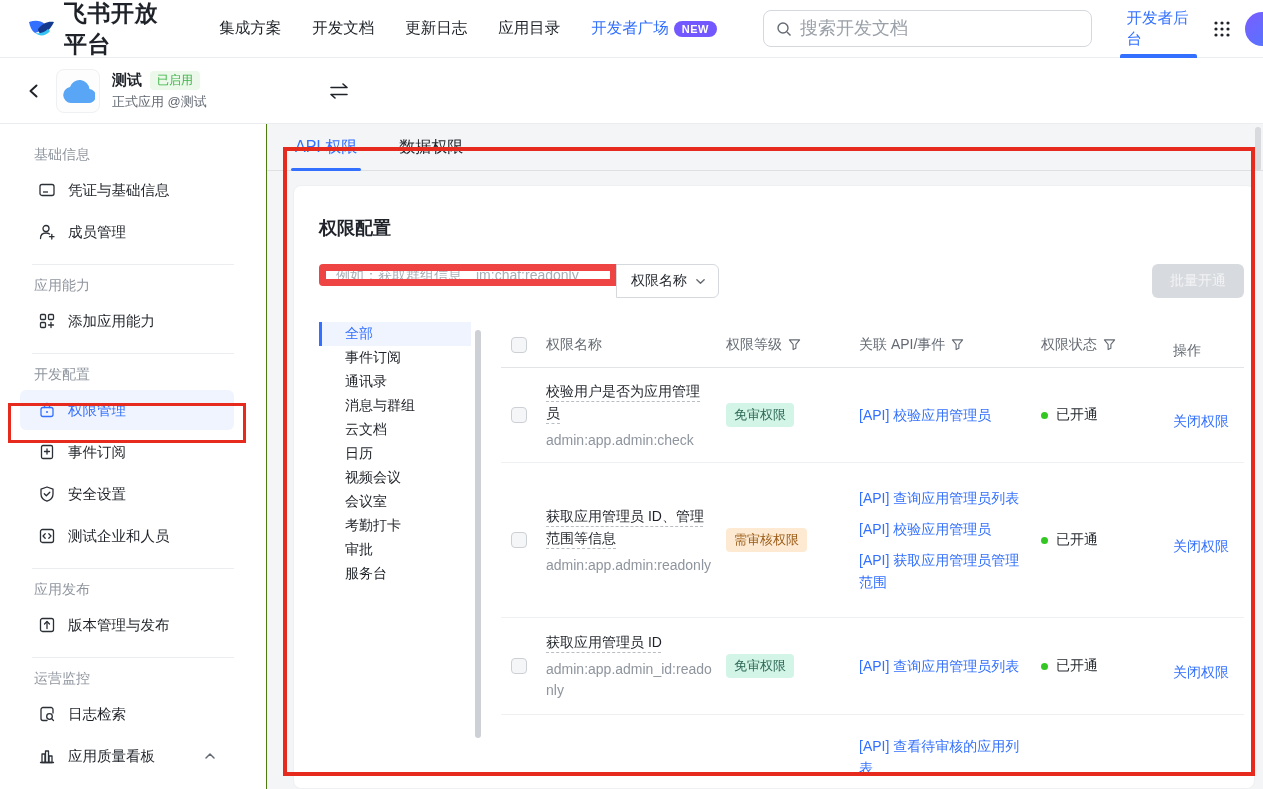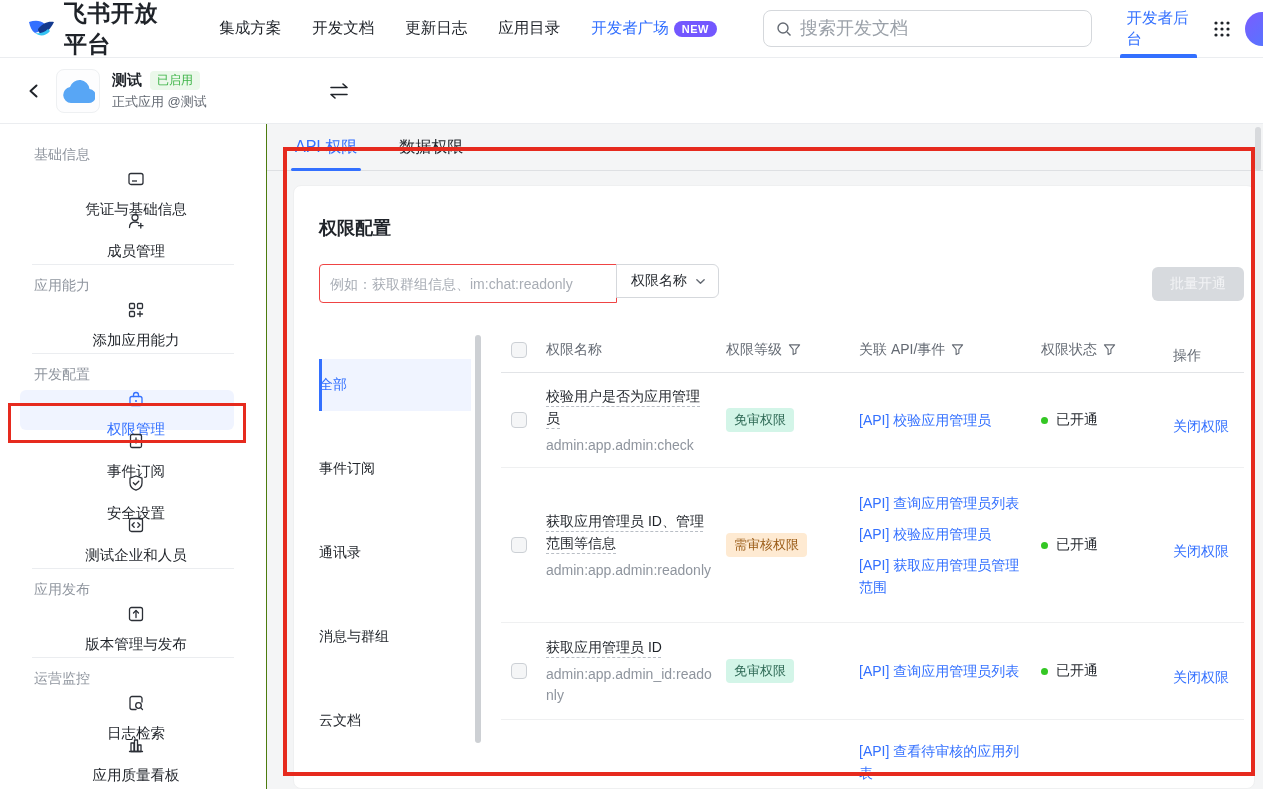--- a/index.html
+++ b/index.html
@@ -44,21 +44,21 @@
   .swap-icon { margin-left:122px; cursor:pointer; display:flex; }
 
   
   .body-row { display:flex; height:665px; }
 
   
   .sidebar { width:267px; flex:none; border-right:1px solid #4d7c0f; padding:20px 12px 0;
     overflow:hidden; }
   .sec-title { font-size:14px; color:#8f959e; padding:0 0 4px 22px; margin-top:2px; }
   .side-item { height:40px; display:flex; align-items:center; gap:12px; margin:2px 20px 2px 8px;
-    padding-left:18px; border-radius:6px; font-size:14.5px; color:#1f2329; cursor:pointer;flex-direction:column; }
+    padding-left:18px; border-radius:6px; font-size:14.5px; color:#1f2329; cursor:pointer; }
   .side-item svg { flex:none; }
   .side-item.active { background:#f0f4ff; color:#3370ff; }
   .side-divider { height:1px; background:#ebedf0; margin:12px 20px; }
   .collapse-caret { margin-left:auto; margin-right:18px; color:#646a73; display:flex; }
 
   
   .main { flex:1; background:#f4f5f6; position:relative; overflow:hidden; }
   .tabbar { height:47px; display:flex; align-items:flex-end; gap:34px; padding-left:24px;
     border-bottom:1px solid #dee0e3; background:#f4f5f6; }
   .tab { font-size:16px; color:#1f2329; padding:0 4px 12px; cursor:pointer; position:relative; }
@@ -67,34 +67,34 @@
     background:#3370ff; border-radius:2px; }
   .main-scrollthumb { position:absolute; right:2px; top:3px; width:6px; height:44px;
     background:#d8dadd; border-radius:3px; }
 
   .card { background:#fff; border:1px solid #eff0f1; border-radius:8px;
     margin:14px 8px 0 26px; height:604px; padding:30px 10px 0 25px; overflow:hidden; }
   .panel-title { font-size:18px; font-weight:600; }
 
   .toolbar { margin-top:24px; display:flex; align-items:center; }
   .perm-search { display:flex; align-items:stretch; }
-  .perm-search input { width:298px; height:39px; border:1px solid #ef4444; border-radius:4px 0 0 4px;
+  .perm-search input { width:298px; height:22px; border:7px solid #ef4444; border-radius:4px 0 0 4px;
     padding:0 10px; font-size:14px; font-family:inherit; outline:none; color:#1f2329; }
   .perm-search input::placeholder { color:#a8adb5; }
   .perm-select { height:34px; border:1px solid #d5d8dc; border-left:1px solid #d5d8dc;
     border-radius:0 6px 6px 0; margin-left:-1px; display:flex; align-items:center; gap:8px;
     padding:0 12px 0 14px; font-size:14px; background:#fff; cursor:pointer; }
   .bulk-btn { margin-left:auto; margin-right:0; background:#d7dadе; background:#d7dade;
     color:#f2f3f5; border:none; font-size:14px; font-family:inherit; padding:8px 18px;
     border-radius:6px; cursor:default; }
 
   .content-row { display:flex; margin-top:24px; height:440px; }
   .cat-list { width:152px; flex:none; position:relative; }
-  .cat-item { height:52px; display:flex; align-items:center; font-size:14px;
-    color:#1f2329; cursor:pointer; position:relative;margin-top:32px; }
+  .cat-item { height:24px; display:flex; align-items:center; padding-left:26px; font-size:14px;
+    color:#1f2329; cursor:pointer; position:relative; }
   .cat-item.active { background:#f0f4ff; color:#3370ff; }
   .cat-item.active::before { content:""; position:absolute; left:0; top:0; bottom:0; width:3px;
     background:#3370ff; }
   .cat-scrollbar { width:14px; flex:none; position:relative; }
   .cat-scrollbar .thumb { position:absolute; left:4px; top:8px; width:6px; height:408px;
     background:#cdd0d4; border-radius:3px; }
 
   .table { flex:1; margin-left:16px; font-size:14px; }
   .trow { display:flex; align-items:center; border-bottom:1px solid #eff0f1; }
   .thead { color:#646a73; height:46px; border-bottom:1px solid #e2e4e7; }

